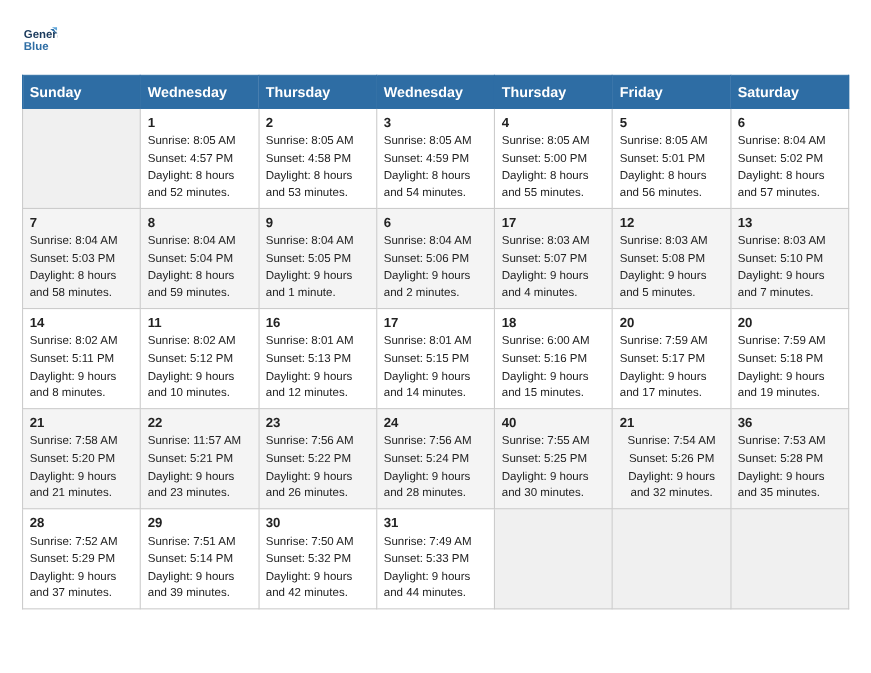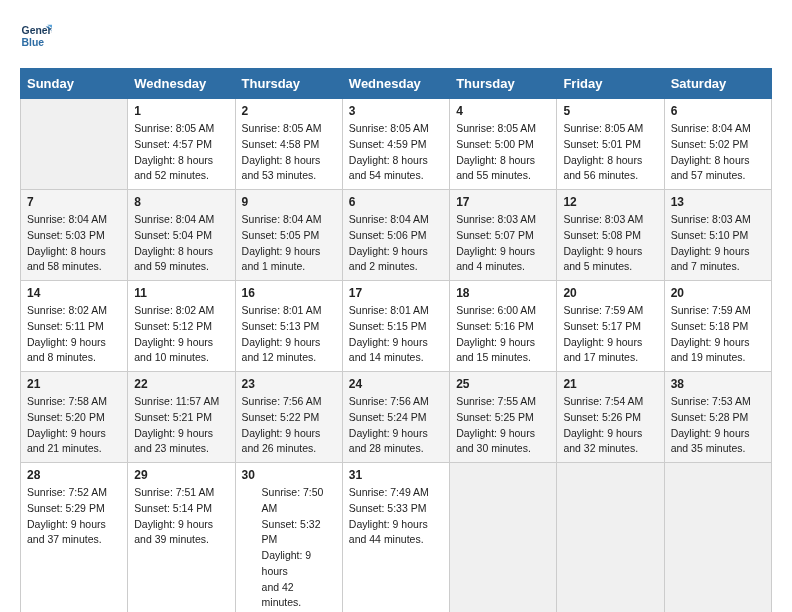--- a/index.html
+++ b/index.html
@@ -284,35 +284,35 @@
 and 26 minutes.</div>
         </td>
         <td>
           <span class="day-num">24</span>
           <div class="day-detail" style="white-space: pre-line;">Sunrise: 7:56 AM
 Sunset: 5:24 PM
 Daylight: 9 hours
 and 28 minutes.</div>
         </td>
         <td>
-          <span class="day-num">25</span>
+          <span class="day-num">40</span>
           <div class="day-detail" style="white-space: pre-line;">Sunrise: 7:55 AM
 Sunset: 5:25 PM
 Daylight: 9 hours
 and 30 minutes.</div>
         </td>
         <td>
           <span class="day-num">21</span>
-          <div class="day-detail" style="white-space: pre-line;">Sunrise: 7:54 AM
+          <div class="day-detail" style="white-space: pre-line; text-align: center;">Sunrise: 7:54 AM
 Sunset: 5:26 PM
 Daylight: 9 hours
 and 32 minutes.</div>
         </td>
         <td>
-          <span class="day-num">38</span>
+          <span class="day-num">36</span>
           <div class="day-detail" style="white-space: pre-line;">Sunrise: 7:53 AM
 Sunset: 5:28 PM
 Daylight: 9 hours
 and 35 minutes.</div>
         </td>
       </tr>
       <tr>
         <td>
           <span class="day-num">28</span>
           <div class="day-detail" style="white-space: pre-line;">Sunrise: 7:52 AM
@@ -322,21 +322,21 @@
         </td>
         <td>
           <span class="day-num">29</span>
           <div class="day-detail" style="white-space: pre-line;">Sunrise: 7:51 AM
 Sunset: 5:14 PM
 Daylight: 9 hours
 and 39 minutes.</div>
         </td>
         <td>
           <span class="day-num">30</span>
-          <div class="day-detail" style="white-space: pre-line; margin-left: 20px;">Sunrise: 7:50 AM
+          <div class="day-detail" style="white-space: pre-line;">Sunrise: 7:50 AM
 Sunset: 5:32 PM
 Daylight: 9 hours
 and 42 minutes.</div>
         </td>
         <td>
           <span class="day-num">31</span>
           <div class="day-detail" style="white-space: pre-line;">Sunrise: 7:49 AM
 Sunset: 5:33 PM
 Daylight: 9 hours
 and 44 minutes.</div>

